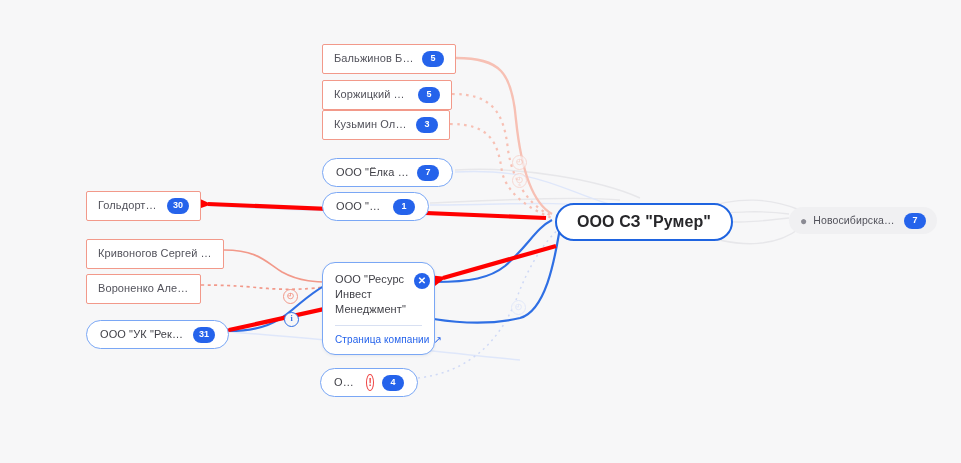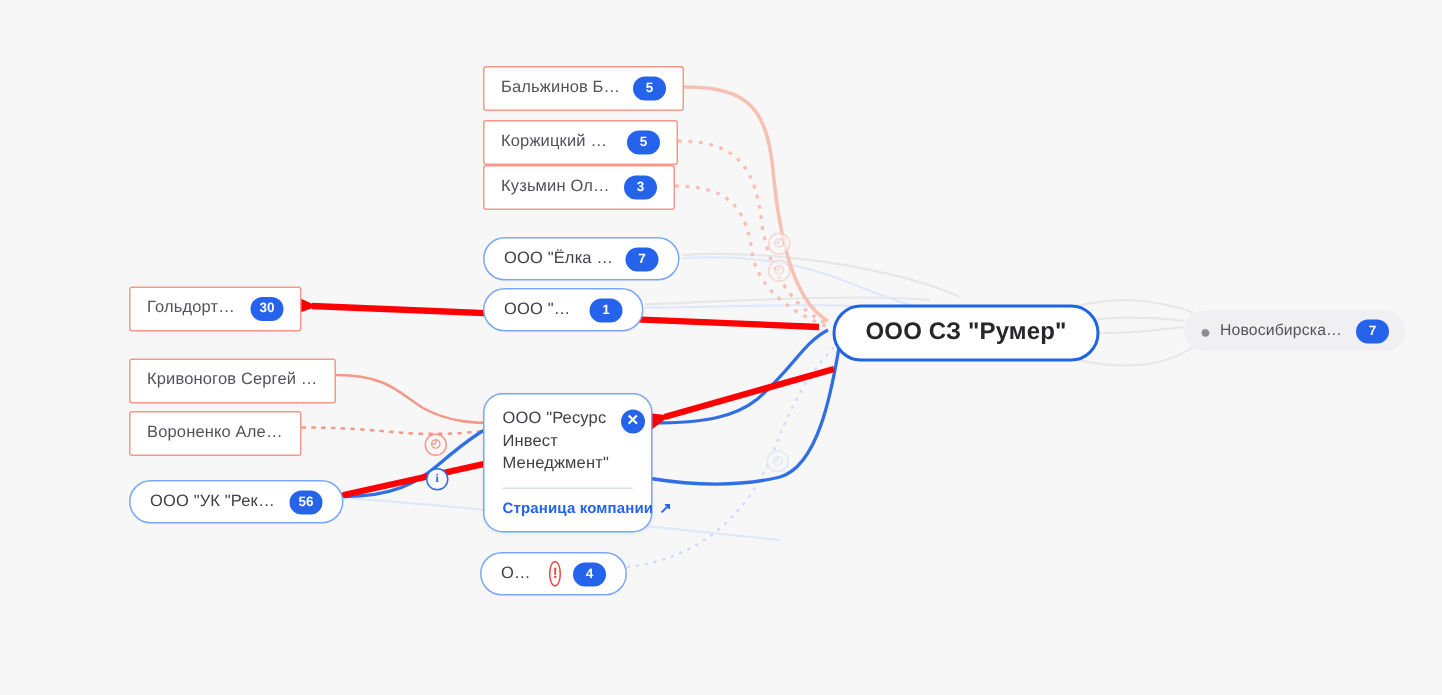--- a/index.html
+++ b/index.html
@@ -144,21 +144,21 @@
     font-weight: 700;
     cursor: pointer;
   }
   .card-divider {
     border-top: 1px solid #d8e0f2;
     margin: 8px 0 7px 0;
   }
   .card-link {
     color: #2563eb;
     font-size: 10px;
-    font-weight: 700;
+    font-weight: 400;
     text-decoration: none;
     display: inline-flex;
     align-items: flex-start;
     letter-spacing: .1px;
   }
   .card-link .ext { margin-left: 4px; font-size: 10px; }
 </style>
 </head>
 <body>
 
@@ -245,21 +245,21 @@
         <span class="badge">30</span>
       </div>
       <div class="node person" style="left: 86px; top: 239px; width: 138px;">
         <span class="label">Кривоногов Сергей Павлович</span>
       </div>
       <div class="node person" style="left: 86px; top: 274px; width: 115px;">
         <span class="label">Вороненко Александр…</span>
       </div>
       <div class="node company" style="left: 86px; top: 320px; width: 143px;">
         <span class="label">ООО "УК "Рекорд Капитал"</span>
-        <span class="badge">56</span>
+        <span class="badge">31</span>
       </div>
       <div class="node company" style="left: 320px; top: 368px; width: 98px;">
         <span class="label">ООО "ДНИ…</span>
         <span class="warn-icon">!</span>
         <span class="badge">4</span>
       </div>
     </div>
 
   <div class="node central" id="central-node" style="left: 555px; top: 203px;">
     <span class="label">ООО СЗ "Румер"</span>

